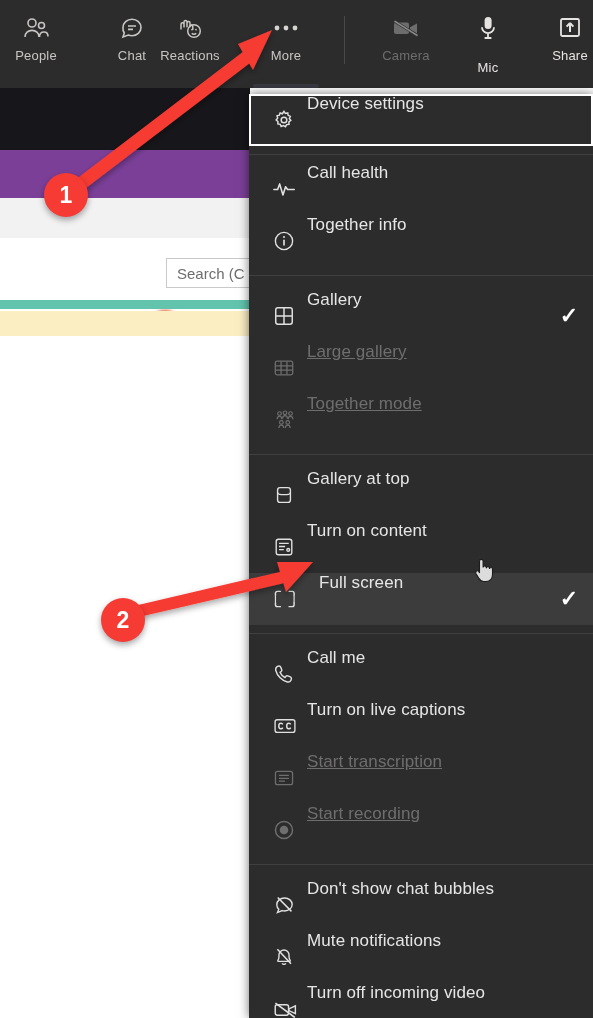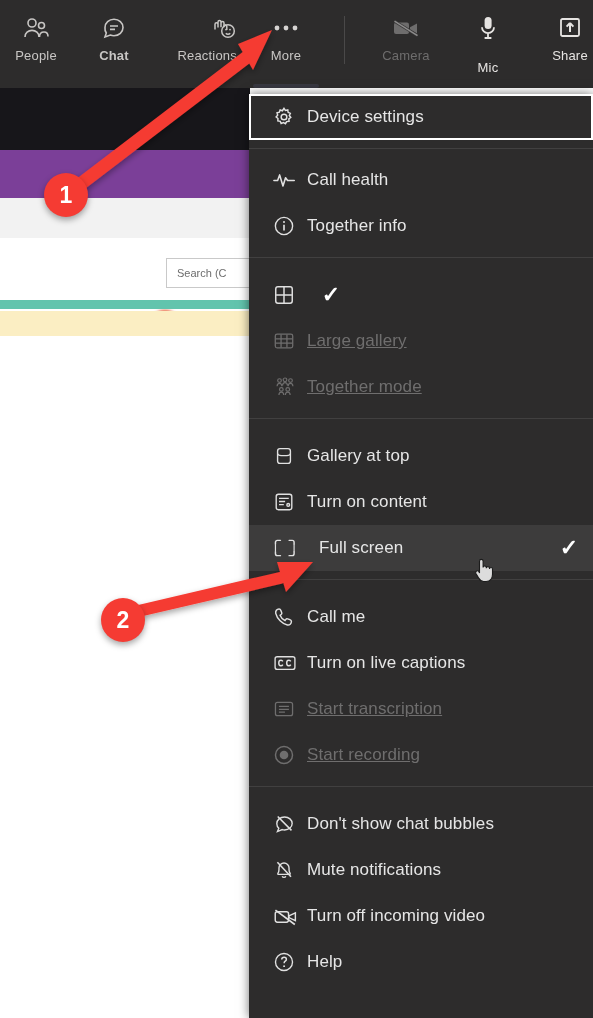--- a/index.html
+++ b/index.html
@@ -65,40 +65,40 @@
   }
   .bg-white1{
     position:absolute;left:0;top:238px;width:250px;height:62px;background:#ffffff;
   }
   .search-box{
     position:absolute;left:166px;top:258px;width:84px;height:28px;
     background:#fff;border:1px solid #c9c9c9;
     display:flex;align-items:center;
   }
   .search-ph{
-    font-size:11px;color:#6d6d6d;padding-left:10px;white-space:nowrap;
+    font-size:15px;color:#6d6d6d;padding-left:10px;white-space:nowrap;
   }
   .bg-teal{
     position:absolute;left:0;top:300px;width:250px;height:9px;background:#62c4ad;
   }
   .bg-yellow{
     position:absolute;left:0;top:311px;width:250px;height:25px;background:#fbeec3;
   }
   .bg-white2{
     position:absolute;left:0;top:336px;width:250px;height:682px;background:#ffffff;
   }
 
   
   .menu{
     position:absolute;left:249px;top:94px;width:344px;height:924px;
     background:#2d2c2c;
     box-shadow:0 0 10px rgba(0,0,0,.55);
   }
   .mi{
-    position:relative;height:46px;display:flex;align-items:center;
+    position:relative;height:52px;display:flex;
     color:#e6e6e6;font-size:17px;box-sizing:border-box;
   }
   .mi .mi-ico{
     width:34px;min-width:34px;margin-left:24px;
     display:flex;align-items:center;justify-content:flex-start;
     color:#e1e1e1;
   }
   .mi .mi-label{
     flex:1;white-space:nowrap;letter-spacing:.1px;
   }
@@ -158,31 +158,31 @@
         <svg width="26" height="22" viewBox="0 0 26 22" fill="none" stroke="#c8c6c4" stroke-width="1.6">
           <circle cx="9" cy="6" r="4"></circle>
             <path d="M2 20c0-4 3.2-6.6 7-6.6S16 16 16 20"></path>
           <circle cx="18.5" cy="8.5" r="3"></circle>
             <path d="M16.5 20c0-3.2 2-5 4.5-5s4 1.8 4 4.4"></path>
         </svg>
       </div>
       <div class="tb-label">People</div>
     </div>
 
-    <div class="tb-item" style="left:78px;font-weight:bold;">
+    <div class="tb-item" style="left:96px;">
       <div class="tb-icon">
         <svg width="24" height="24" viewBox="0 0 24 24" fill="none" stroke="#c8c6c4" stroke-width="1.6">
           <path d="M21 11.5c0 4.7-4 8.2-9 8.2-1.3 0-2.6-.25-3.7-.7L3 21l1.3-4A7.9 7.9 0 0 1 3 11.5C3 6.8 7 3.3 12 3.3s9 3.5 9 8.2z"></path>
           <path d="M8 10h8M8 13.4h5"></path>
         </svg>
       </div>
       <div class="tb-label">Chat</div>
     </div>
 
-    <div class="tb-item" style="left:165px;align-items:flex-end;">
+    <div class="tb-item" style="left:154px;">
       <div class="tb-icon">
         <svg width="26" height="24" viewBox="0 0 26 24" fill="none" stroke="#c8c6c4" stroke-width="1.5">
           <path d="M4 13.5V8.2a1.5 1.5 0 0 1 3 0v3.2m0-3.2V6a1.5 1.5 0 0 1 3 0v5.2m0-4.2a1.5 1.5 0 0 1 3 0v4.2"></path>
           <path d="M13 9.8a1.5 1.5 0 0 1 2.8.7v3.5"></path>
           <circle cx="17" cy="15" r="6.3"></circle>
           <circle cx="15" cy="13.6" r=".9" fill="#c8c6c4" stroke="none"></circle>
           <circle cx="19" cy="13.6" r=".9" fill="#c8c6c4" stroke="none"></circle>
           <path d="M14.8 17.2c1.2 1.3 3.2 1.3 4.4 0"></path>
         </svg>
       </div>
@@ -278,20 +278,21 @@
     <div class="sep"></div>
     <div class="gap"></div>
 
     <div class="mi">
       <span class="mi-ico">
         <svg width="22" height="22" viewBox="0 0 24 24" fill="none" stroke="#e1e1e1" stroke-width="1.6">
           <rect x="3" y="3" width="18" height="18" rx="2.4"></rect>
           <path d="M12 3.4v17.2M3.4 12h17.2"></path>
         </svg>
       </span>
+      <span class="mi-label">Gallery</span>
       <span class="mi-check">✓</span>
     </div>
 
     <div class="mi disabled">
       <span class="mi-ico">
         <svg width="22" height="22" viewBox="0 0 24 24" fill="none" stroke="#6f6e6e" stroke-width="1.4">
           <rect x="2.5" y="4.5" width="19" height="15" rx="2"></rect>
           <path d="M8.8 4.8v14.4M15.2 4.8v14.4M2.8 9.6h18.4M2.8 14.4h18.4"></path>
         </svg>
       </span>

